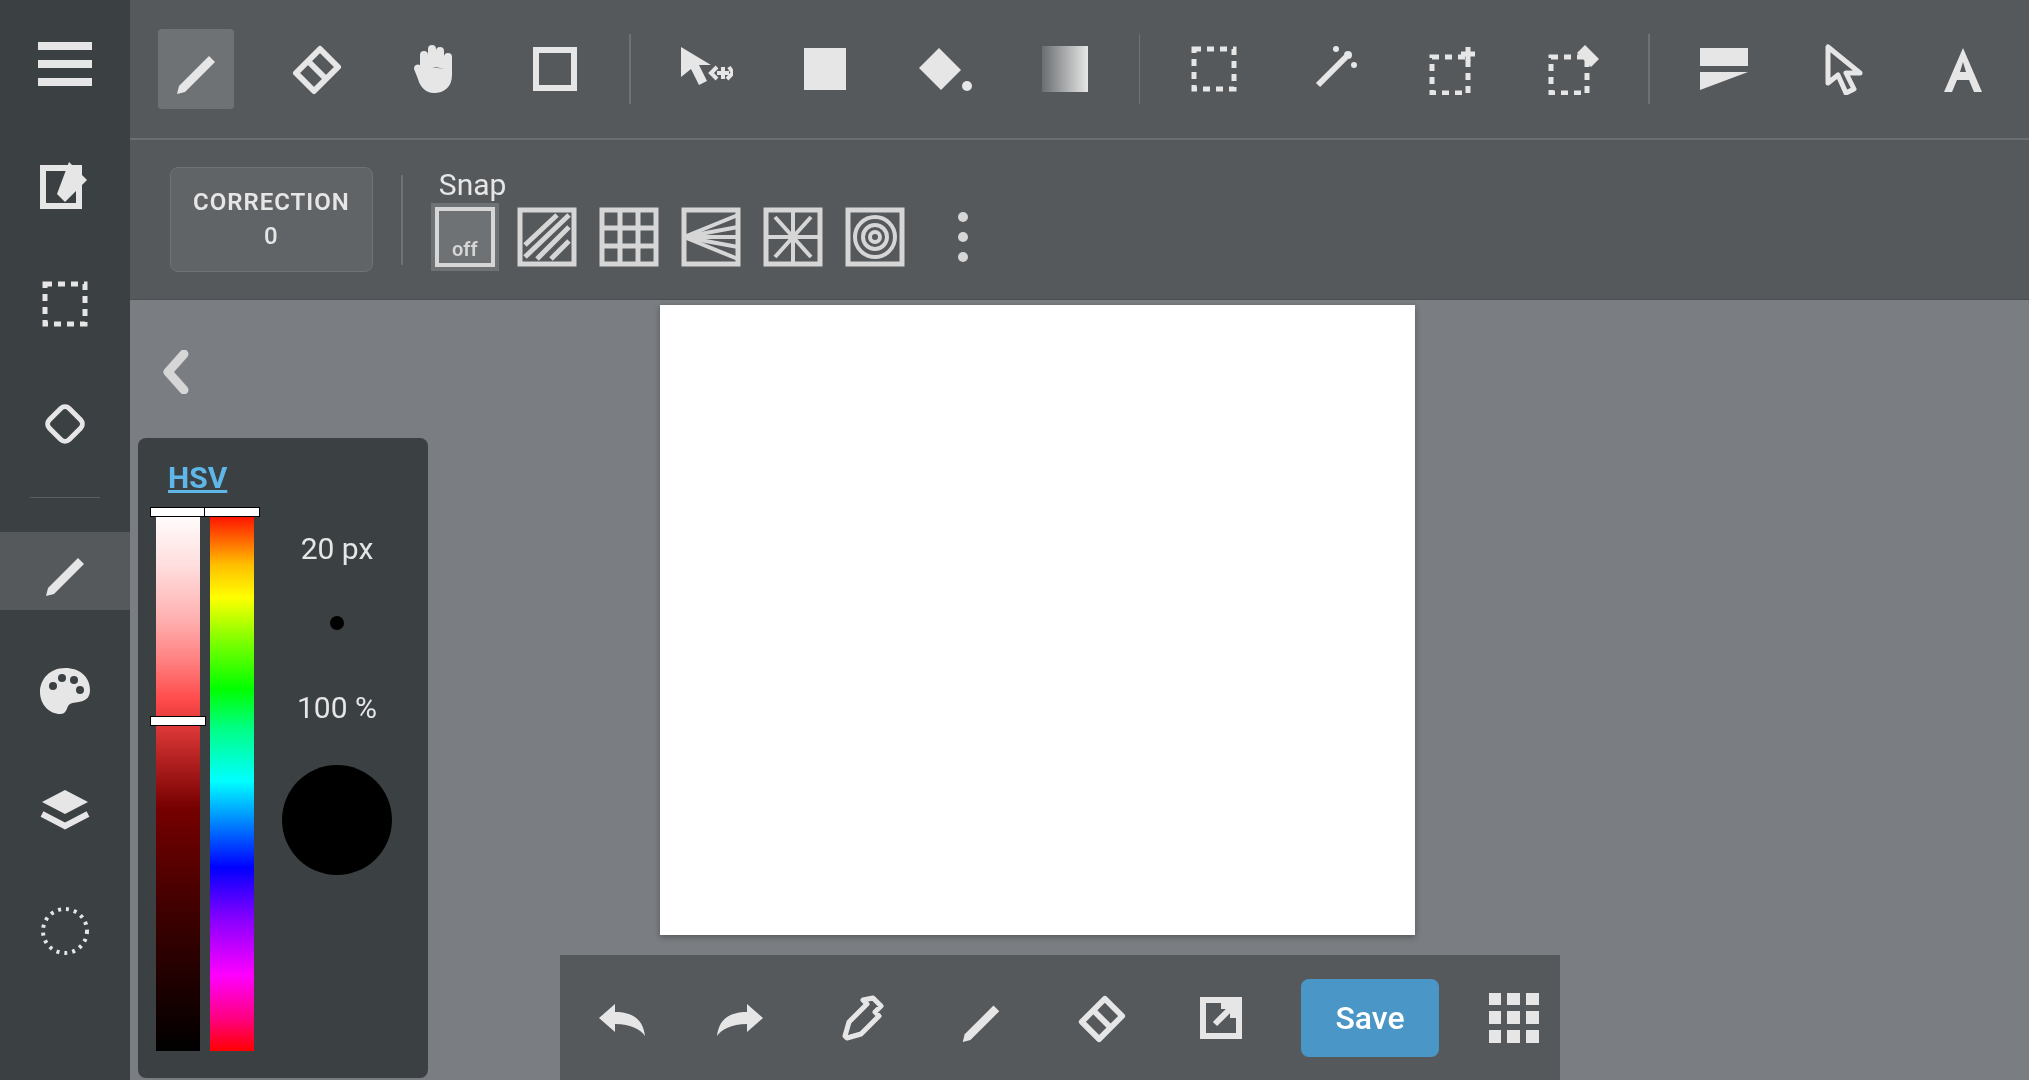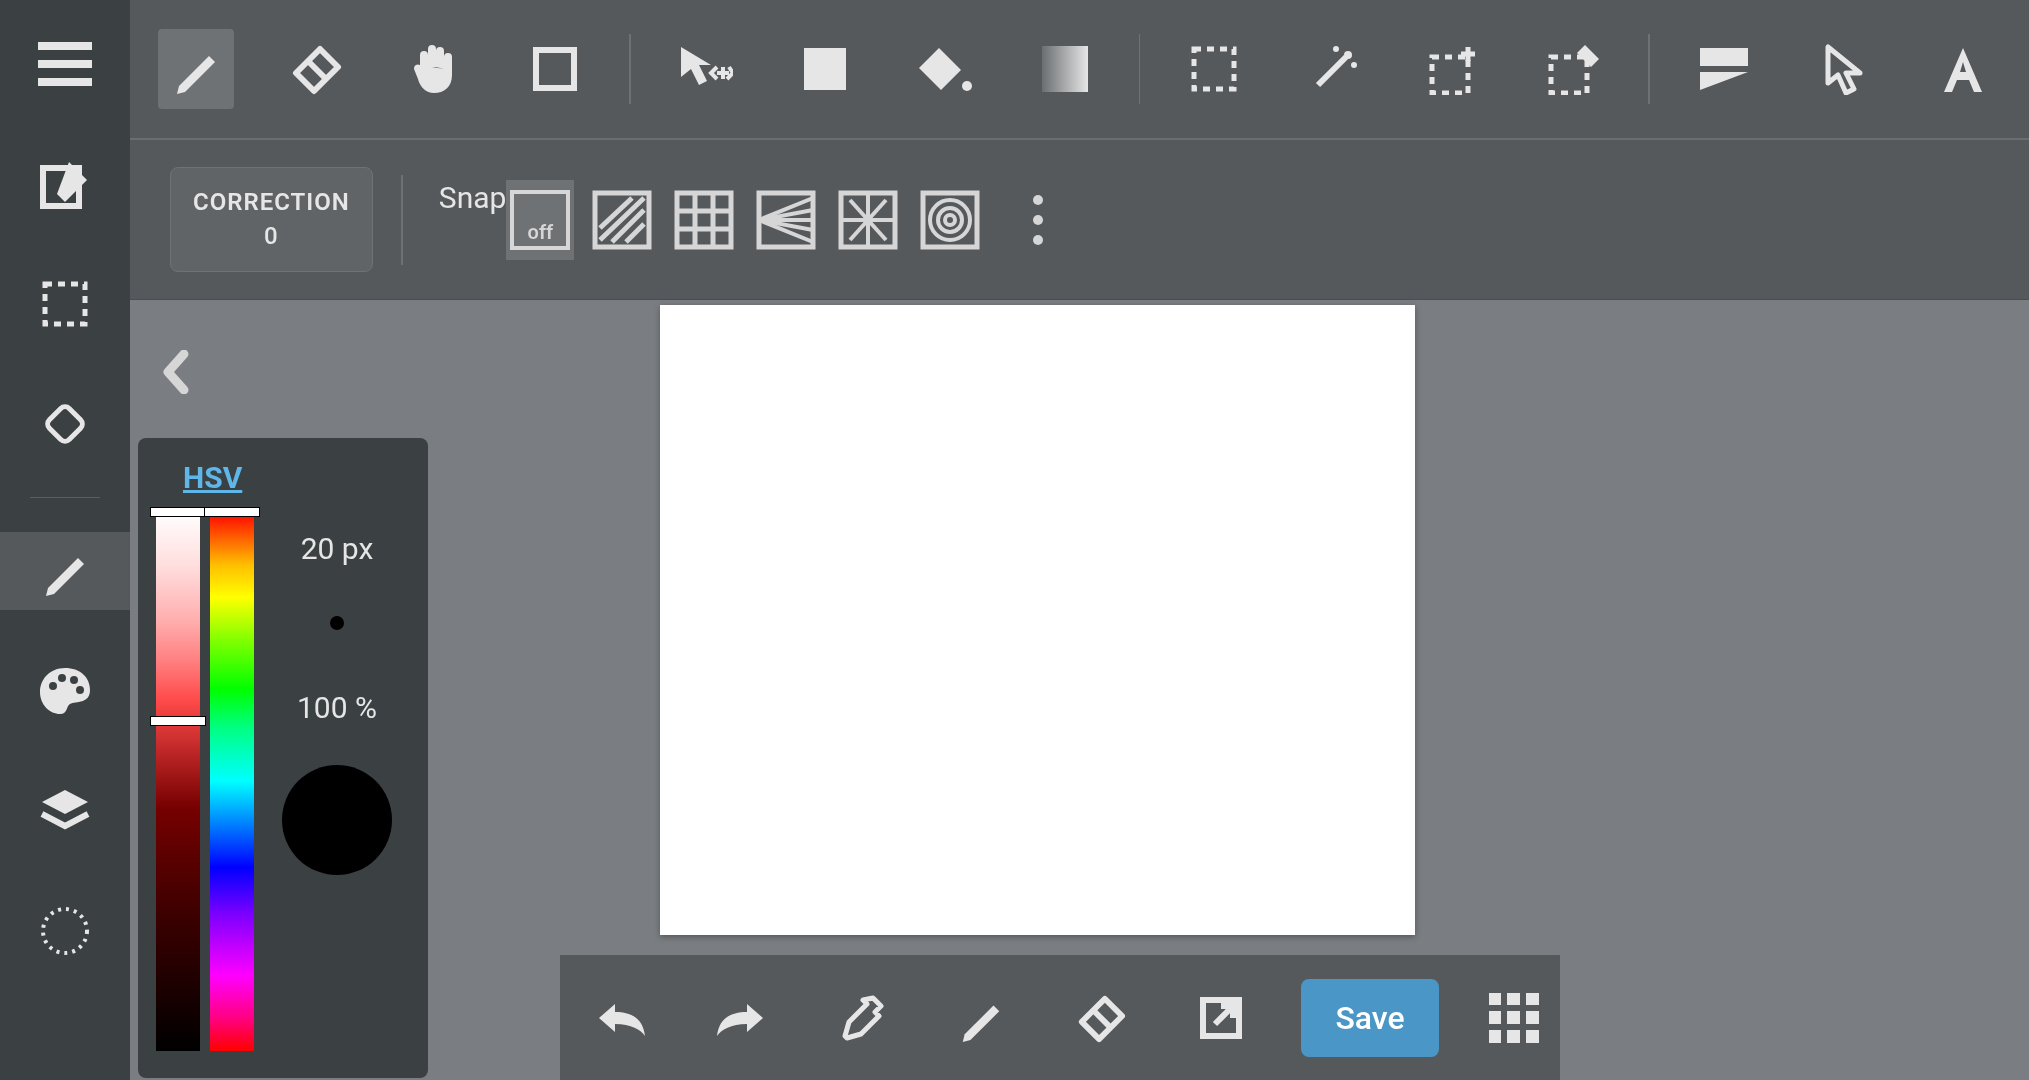--- a/index.html
+++ b/index.html
@@ -110,25 +110,25 @@
     line-height: 1.4;
     cursor: pointer;
   }
   .correction-box .value { font-weight: 500; }
   .sub-toolbar .vsep {
     width: 2px;
     height: 90px;
     background: #6e7275;
     margin: 0 10px;
   }
-  .snap-group { display: flex; flex-direction: row; gap: 0; }
+  .snap-group { display: flex; flex-direction: column; gap: 0; }
   .snap-label { color: #e6e6e6; font-size: 30px; margin-left: 8px; }
   .snap-row { display: flex; gap: 14px; align-items: center; }
   .snap-btn {
-    width: 68px; height: 80px;
+    width: 68px; height: 68px;
     display: flex; align-items: center; justify-content: center;
     color: #d6d6d6;
     cursor: pointer;
   }
   .snap-btn.active { background: #6e7275; }
   .snap-off {
     border: 4px solid #d6d6d6;
     width: 60px; height: 60px;
     position: relative;
     color: #d6d6d6;
@@ -188,21 +188,21 @@
     padding: 22px 18px;
     z-index: 6;
     color: #e6e6e6;
   }
   .hsv-title {
     color: #5fb6e8;
     font-size: 30px;
     font-weight: 700;
     text-decoration: underline;
     margin-bottom: 16px;
-    margin-left: 27px;
+    margin-left: 12px;
     cursor: pointer;
     display: inline-block;
   }
   .hsv-body { display: flex; gap: 10px; height: 540px; }
   .hsv-col { position: relative; height: 100%; }
   .sv-strip {
     width: 44px;
     height: 100%;
     background: linear-gradient(to bottom,
       #ffffff 0%,

